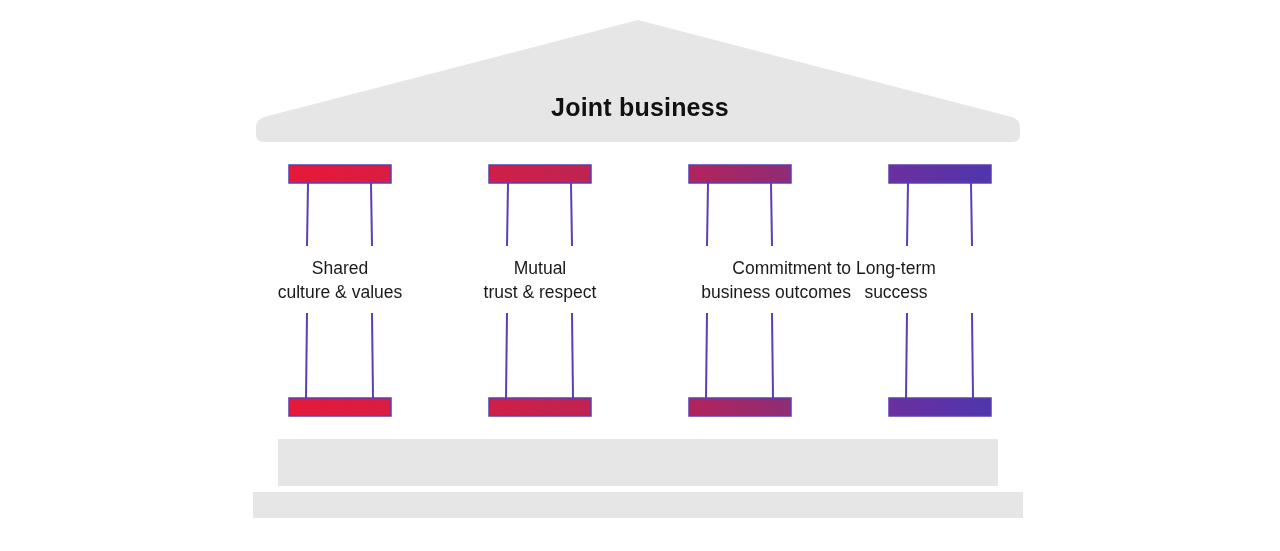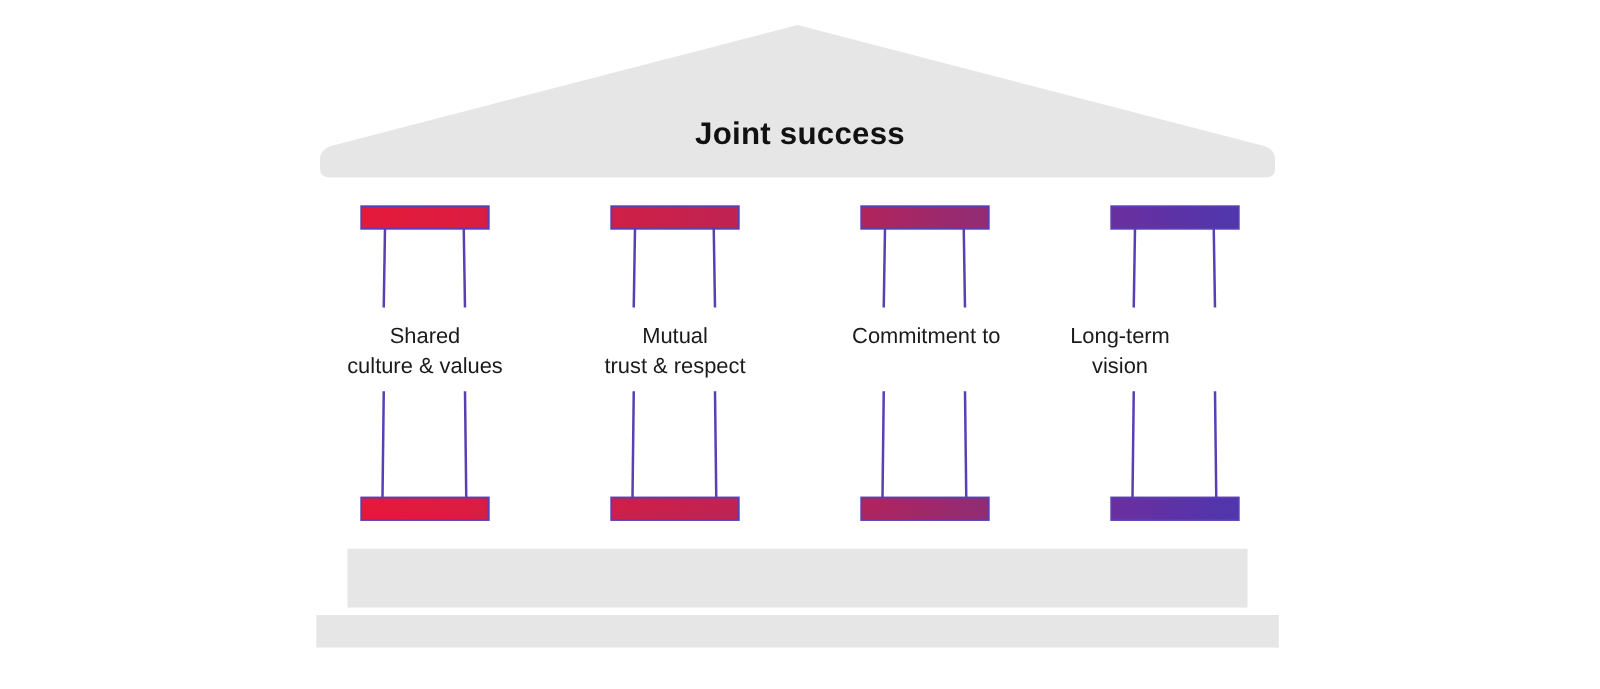--- a/index.html
+++ b/index.html
@@ -78,31 +78,32 @@
           <rect x="889" y="165" width="102" height="18" fill="url(#grad3)" stroke="#5a3fb3" stroke-width="1.5"></rect>
           <rect x="889" y="398" width="102" height="18" fill="url(#grad3)" stroke="#5a3fb3" stroke-width="1.5"></rect>
           <line x1="908" y1="183" x2="907" y2="246" stroke="#5a3fb3" stroke-width="2"></line>
           <line x1="971" y1="183" x2="972" y2="246" stroke="#5a3fb3" stroke-width="2"></line>
           <line x1="907" y1="313" x2="906" y2="398" stroke="#5a3fb3" stroke-width="2"></line>
           <line x1="972" y1="313" x2="973" y2="398" stroke="#5a3fb3" stroke-width="2"></line>
         </g>
       </g>
   </svg>
 
-  <div class="roof-title">Joint success</div>
+  <div class="roof-title">Joint business</div>
 
   <div class="pillar-label" style="left:430px;">
     <span>Mutual</span>
     <span>trust &amp; respect</span>
   </div>
   <div class="pillar-label" style="left:230px;">
     <span>Shared</span>
     <span>culture &amp; values</span>
   </div>
-  <div class="pillar-label" style="left:631px;">
+  <div class="pillar-label" style="left:631px;text-align:right;">
     <span>Commitment to</span>
+    <span>business outcomes</span>
   </div>
   <div class="pillar-label" style="left:786px;">
     <span>Long-term</span>
-    <span>vision</span>
+    <span>success</span>
   </div>
 
 </div>
 
 </body></html>

